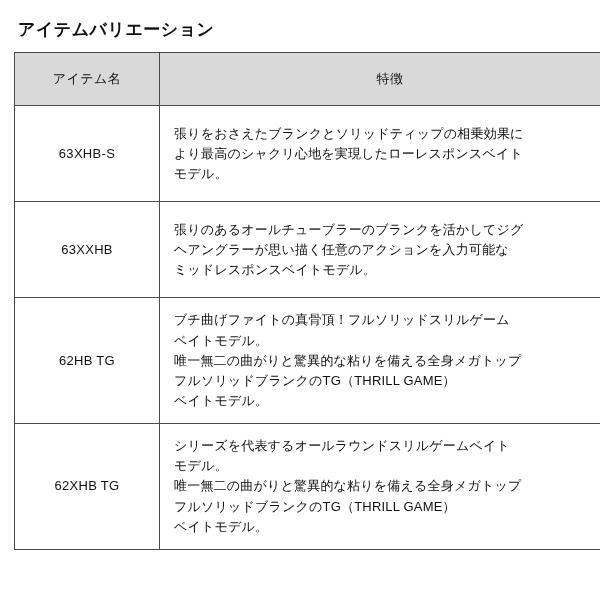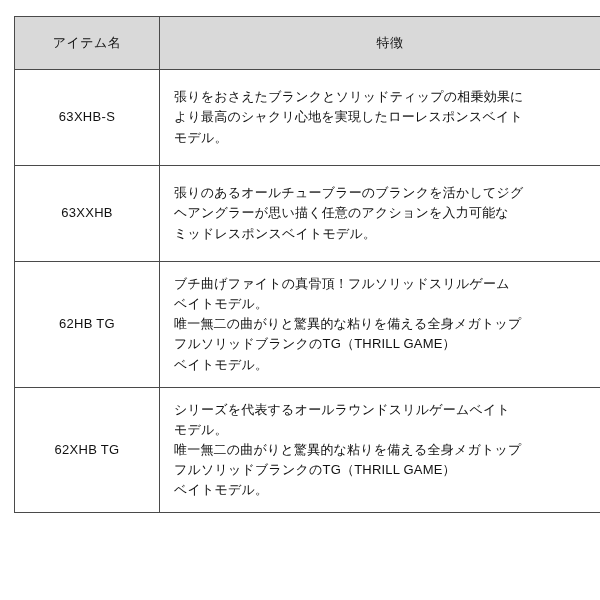--- a/index.html
+++ b/index.html
@@ -74,20 +74,21 @@
   .row-h1 { height: 96px; }
   .row-h2 { height: 96px; }
   .row-h3 { height: 120px; }
   .row-h4 { height: 120px; }
 </style>
 </head>
 <body>
 
 <div class="page">
 
+  <div class="page-title">アイテムバリエーション</div>
 
   <table class="variation-table">
     <thead>
       <tr>
         <th class="col-name">アイテム名</th>
         <th class="col-feature">特徴</th>
       </tr>
     </thead>
     <tbody>
       <tr class="row-h1">

